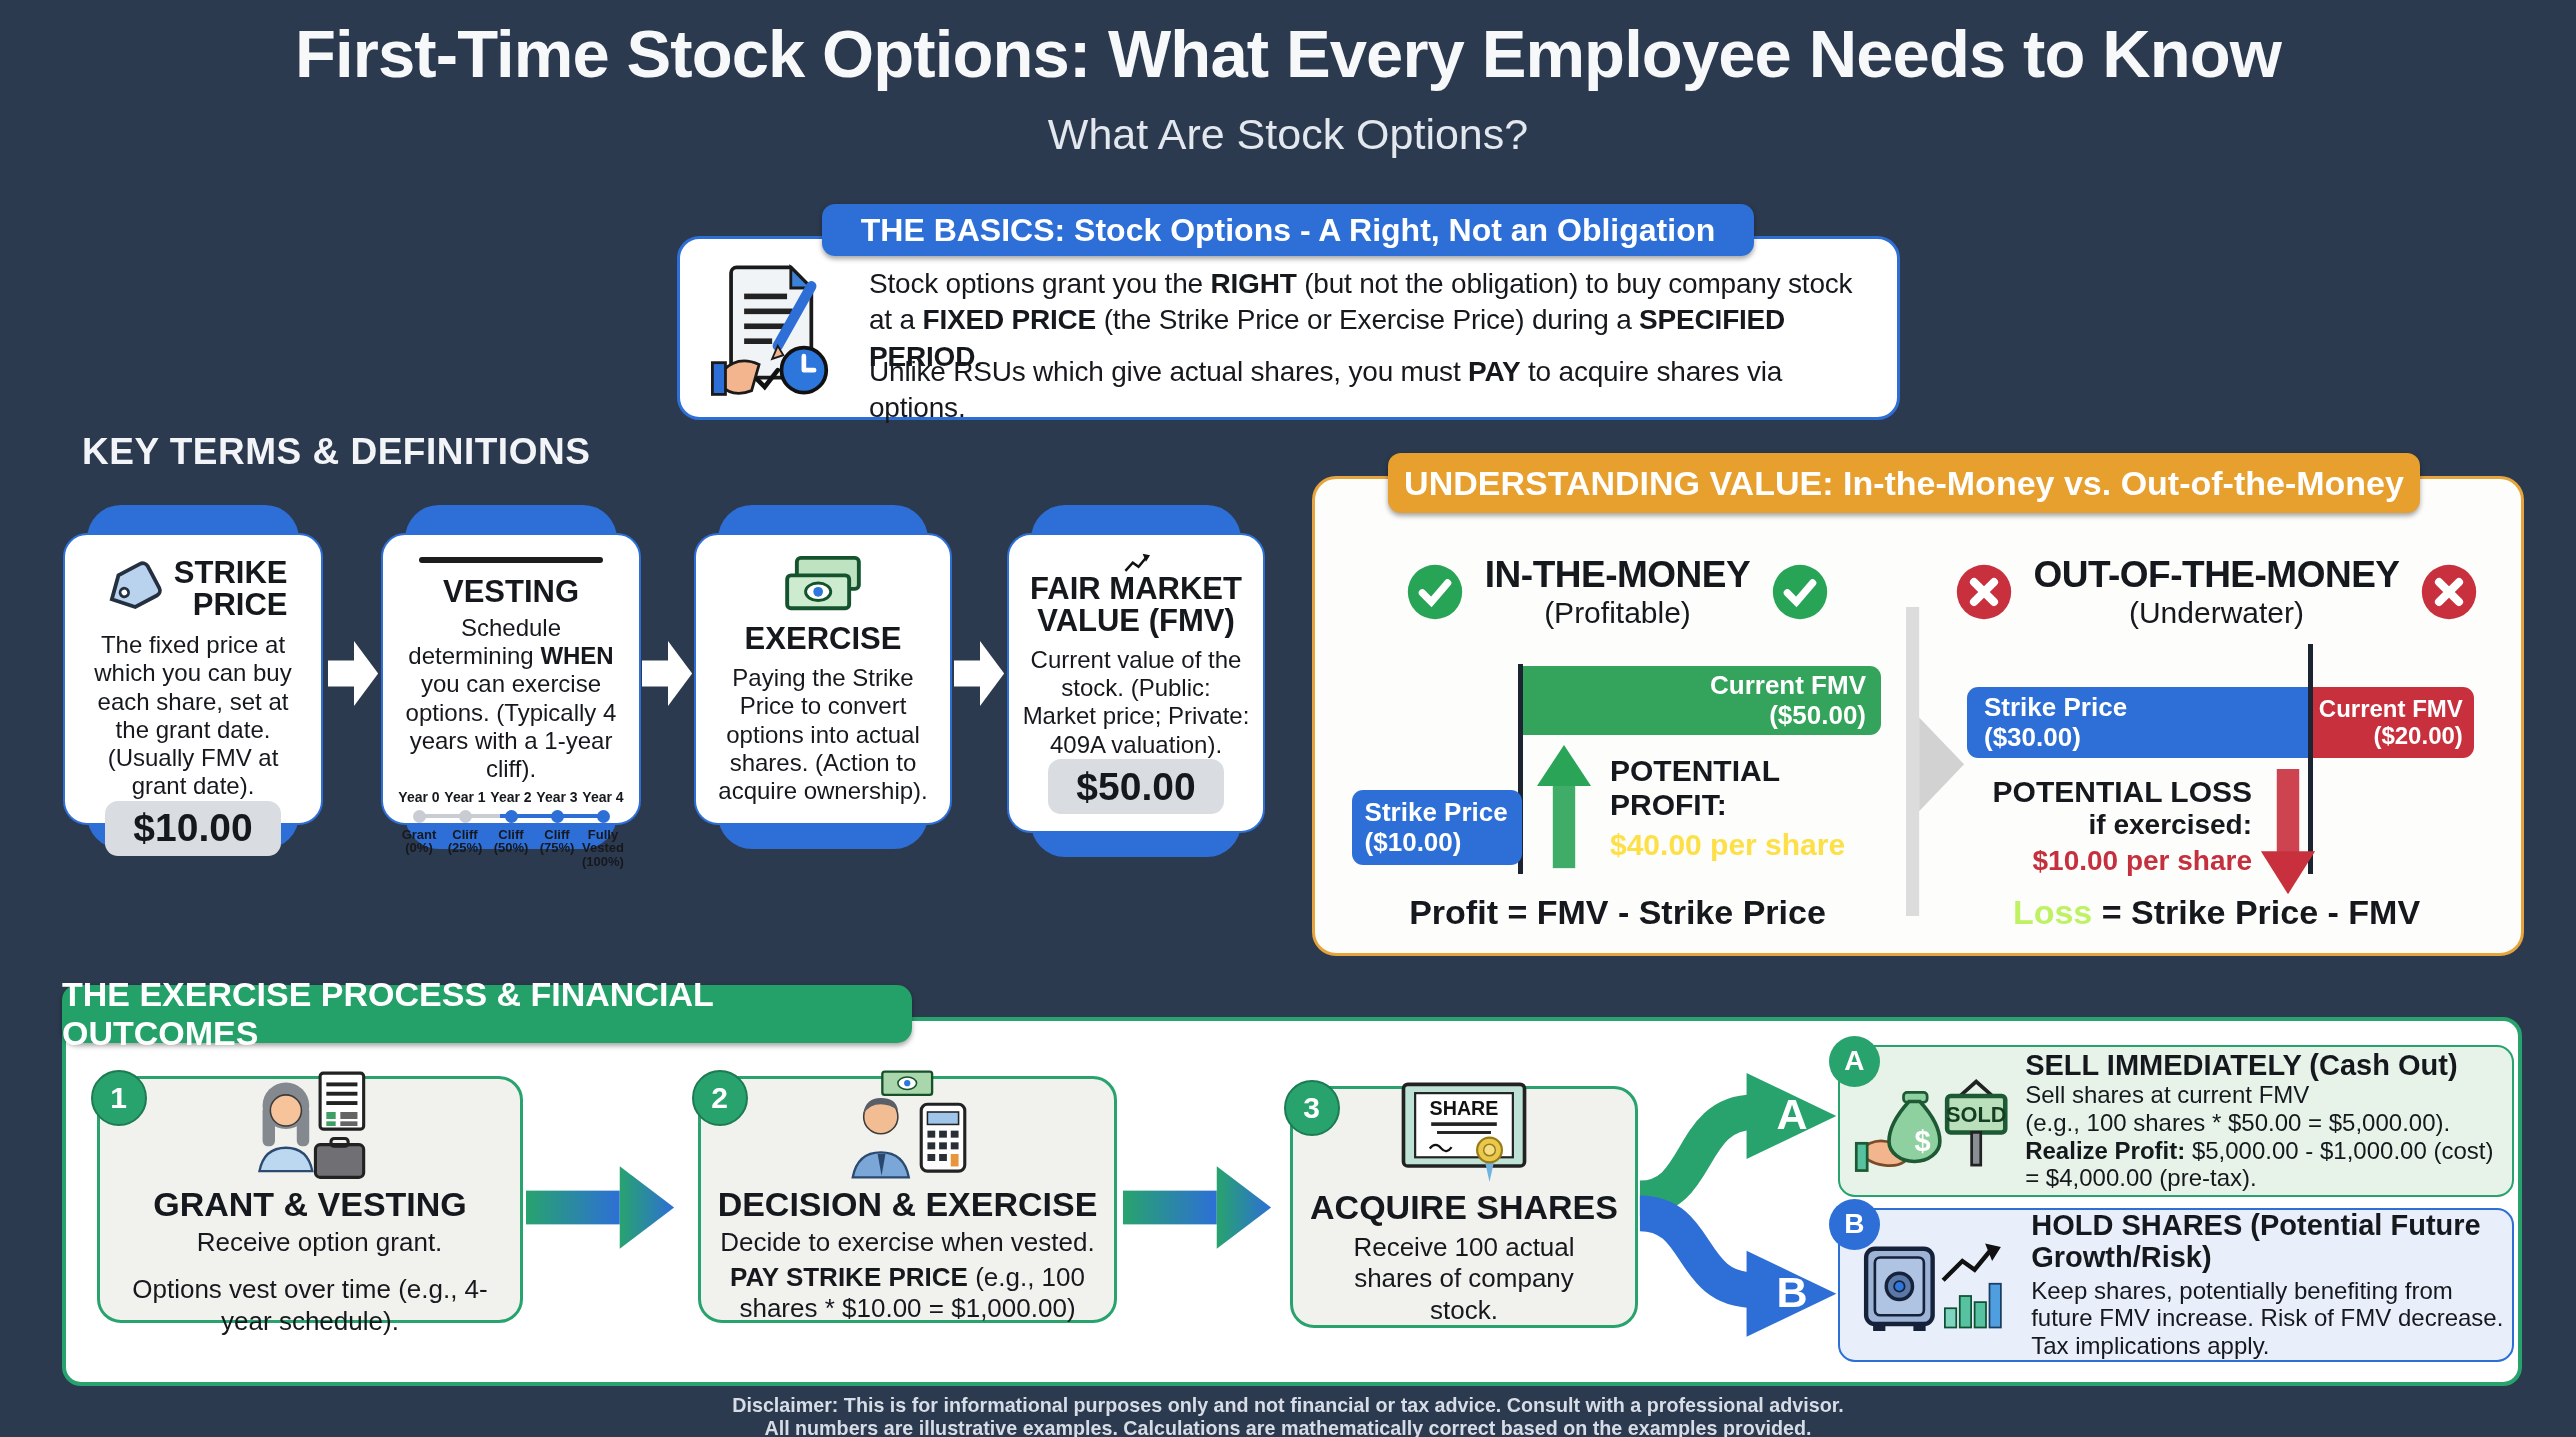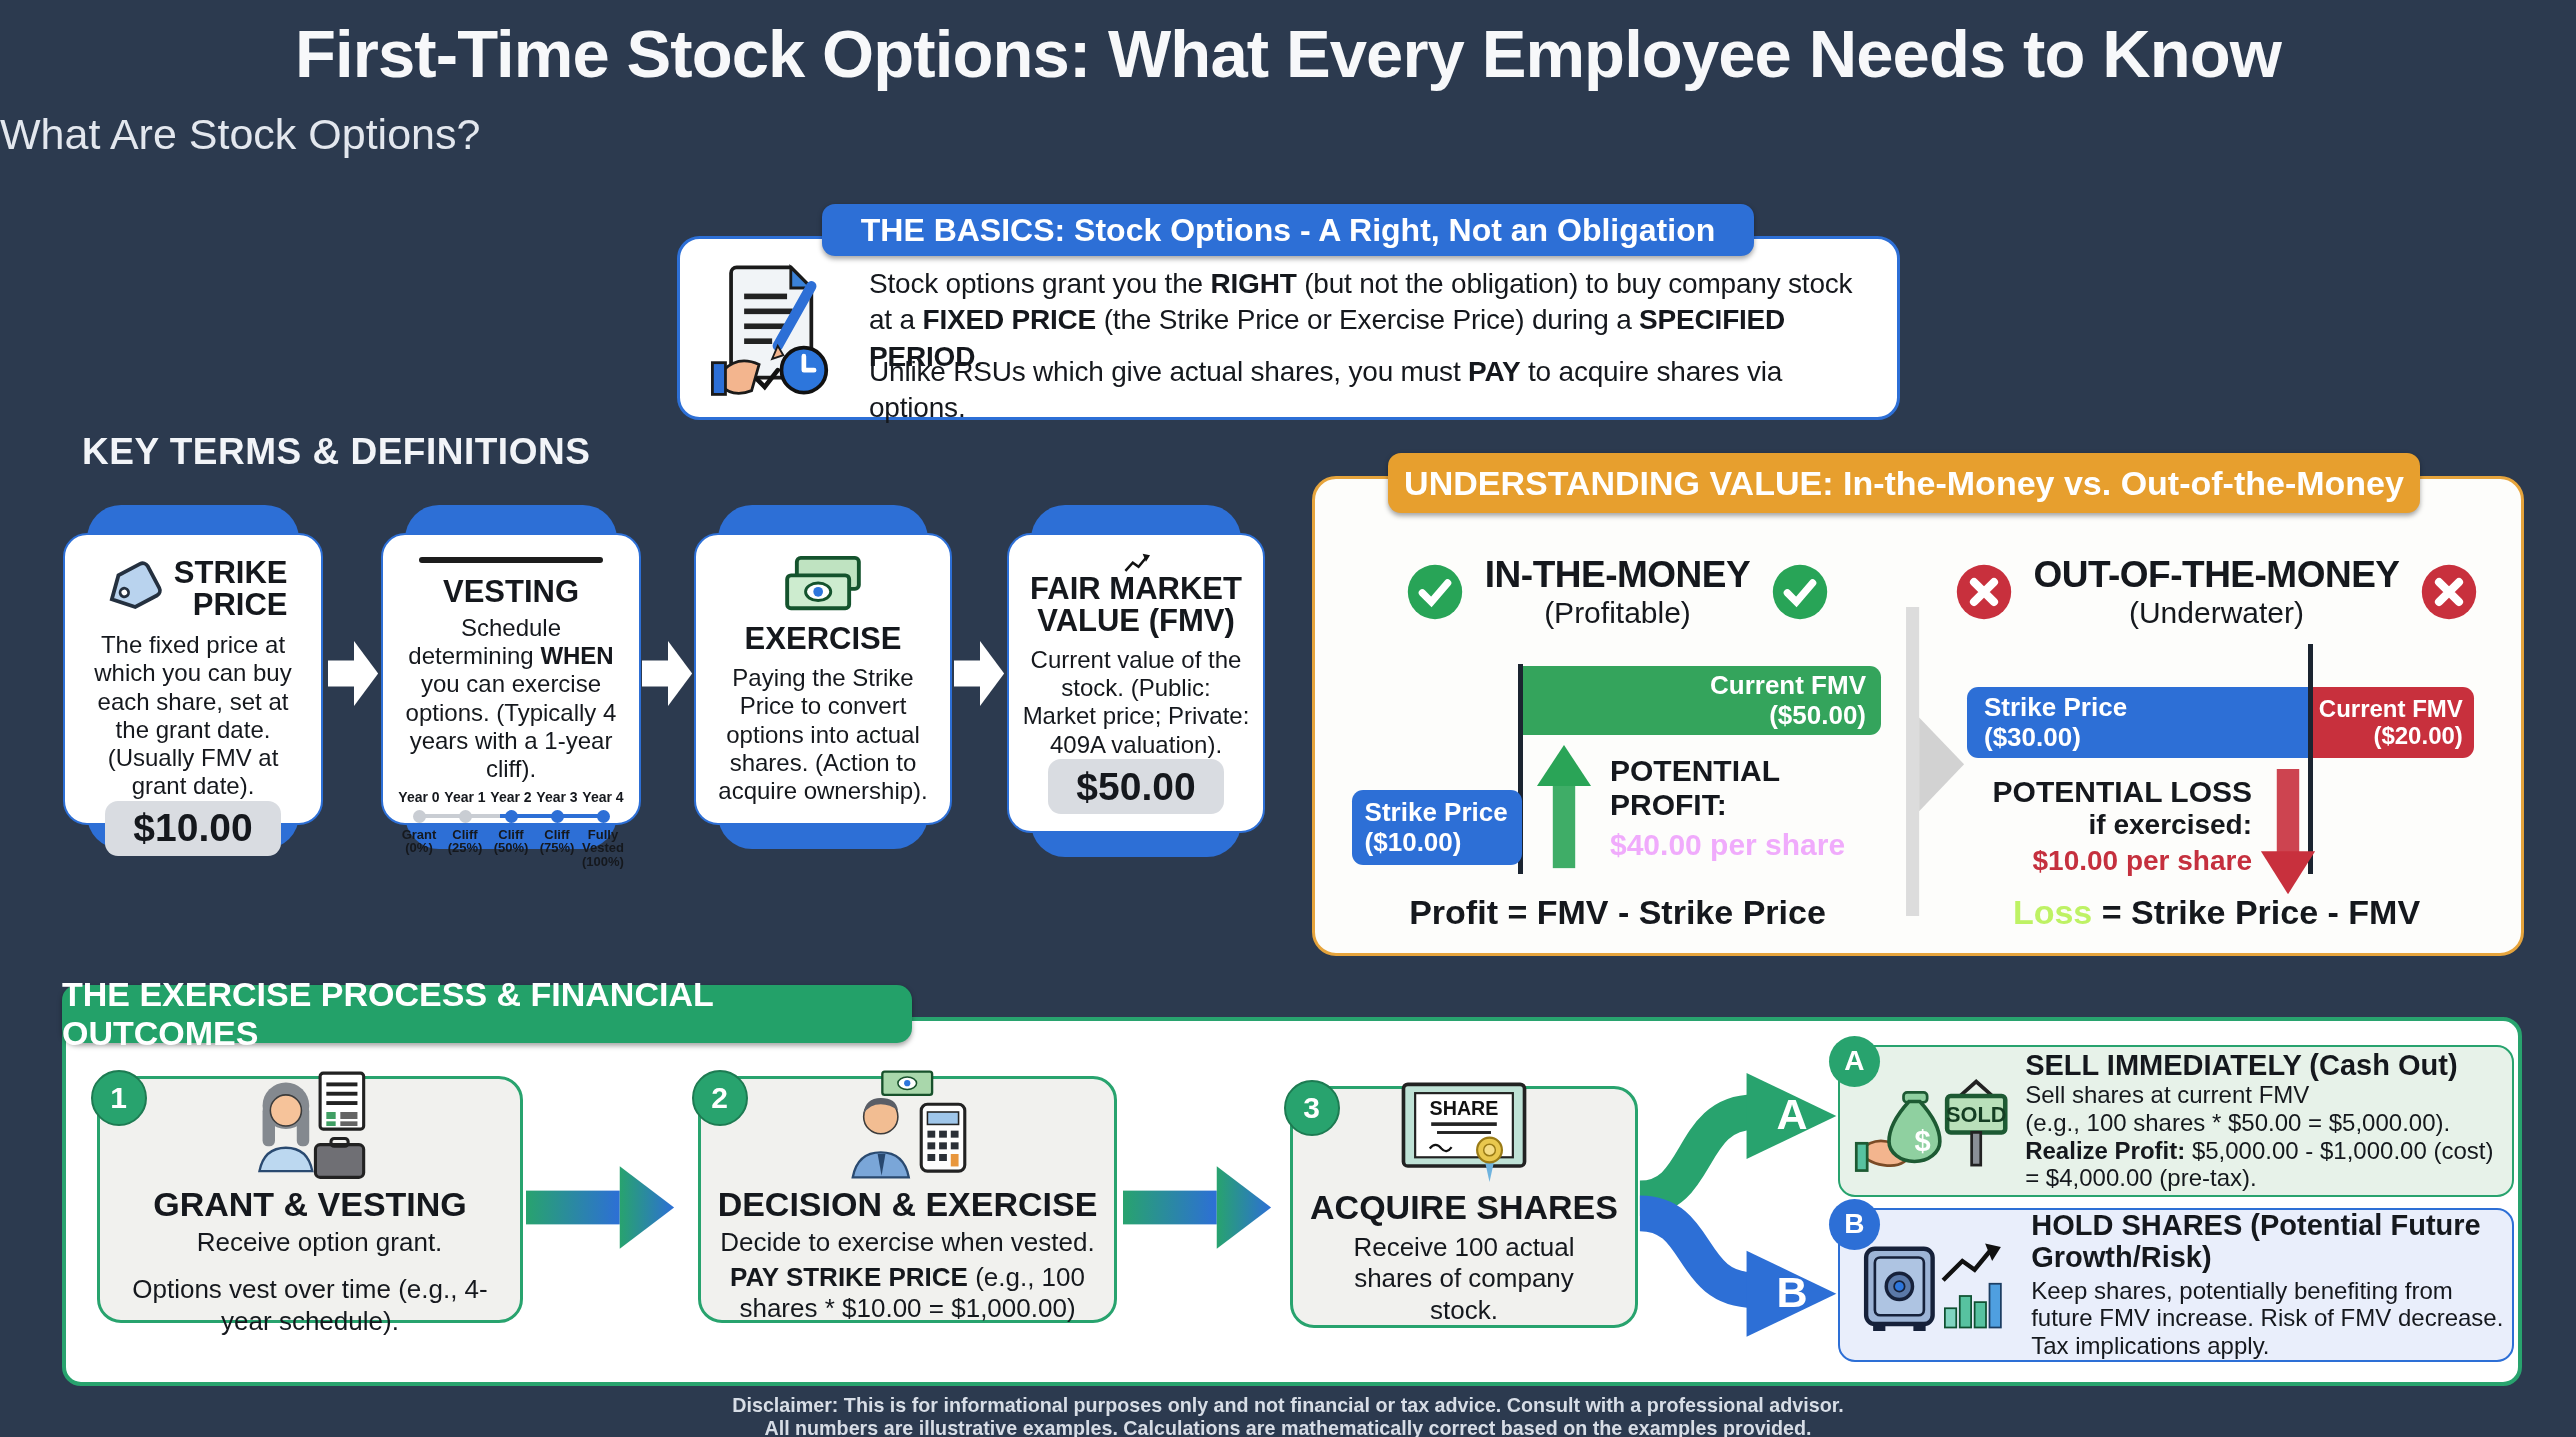--- a/index.html
+++ b/index.html
@@ -3,21 +3,21 @@
 <meta charset="utf-8">
 <style>
   html,body{margin:0;padding:0;background:#2C3A4F;}
   .canvas{position:relative;width:2576px;height:1438px;background:#2C3A4F;overflow:hidden;
           font-family:"Liberation Sans",sans-serif;color:#15181d;}
   .abs{position:absolute;}
   .b{font-weight:700;}
   .red{color:#bef264;font-weight:700;}
 
   .page-title{width:100%;text-align:center;font-size:67px;font-weight:700;color:#f7f8fa;letter-spacing:-0.9px;}
-  .page-subtitle{width:100%;text-align:left;font-size:43px;font-weight:400;color:#e3e7ee;}
+  .page-subtitle{width:100%;text-align:center;font-size:43px;font-weight:400;color:#e3e7ee;}
 
   .panel-white{background:#ffffff;border-radius:22.5px;}
   .pill-header{display:flex;align-items:center;justify-content:center;color:#fff;font-weight:700;
                border-radius:13px;box-shadow:0 2.8px 5.6px rgba(0,0,0,.35);z-index:5;}
 
   .basics-body{font-size:28px;line-height:1.3;color:#15181d;letter-spacing:-0.2px;}
 
   .section-label{font-size:37px;font-weight:700;color:#f2f4f8;letter-spacing:0.5px;}
 
   .term-card .blue-back{position:absolute;left:24px;right:24px;top:0;bottom:0;background:#2d6fd6;border-radius:34px;}
@@ -232,21 +232,21 @@
          display:flex;flex-direction:column;justify-content:center;align-items:flex-end;padding-right:15px;box-sizing:border-box;">
       <div class="bar-label">Current FMV</div>
       <div class="bar-label">($50.00)</div>
     </div>
     <svg class="abs" style="left:204px;top:191px;" width="58" height="125" viewBox="0 0 62 134">
       <rect x="19" y="40" width="24" height="92" fill="#2aa457" opacity="0.9"></rect>
       <polygon points="31,0 60,44 2,44" fill="#2aa457"></polygon>
     </svg>
     <div class="abs" style="left:279px;top:200px;width:292px;">
       <div style="font-size:30px;font-weight:700;color:#15181d;">POTENTIAL PROFIT:</div>
-      <div style="font-size:30px;font-weight:700;color:#f0abfc;margin-top:5.6px;">$40.00 per share</div>
+      <div style="font-size:30px;font-weight:700;color:#fde047;margin-top:5.6px;">$40.00 per share</div>
     </div>
     <div class="abs" style="left:20.6px;top:236px;width:170px;height:75px;background:#2d6fd6;border-radius:11.2px;
          display:flex;flex-direction:column;justify-content:center;align-items:flex-start;padding-left:13px;box-sizing:border-box;">
       <div class="bar-label">Strike Price</div>
       <div class="bar-label">($10.00)</div>
     </div>
     <div class="abs formula" style="top:339px;"><span>Profit = FMV - Strike Price</span></div>
   </div>
 
   <svg class="abs" style="left:1906px;top:607px;" width="60" height="309" viewBox="0 0 64 330">

